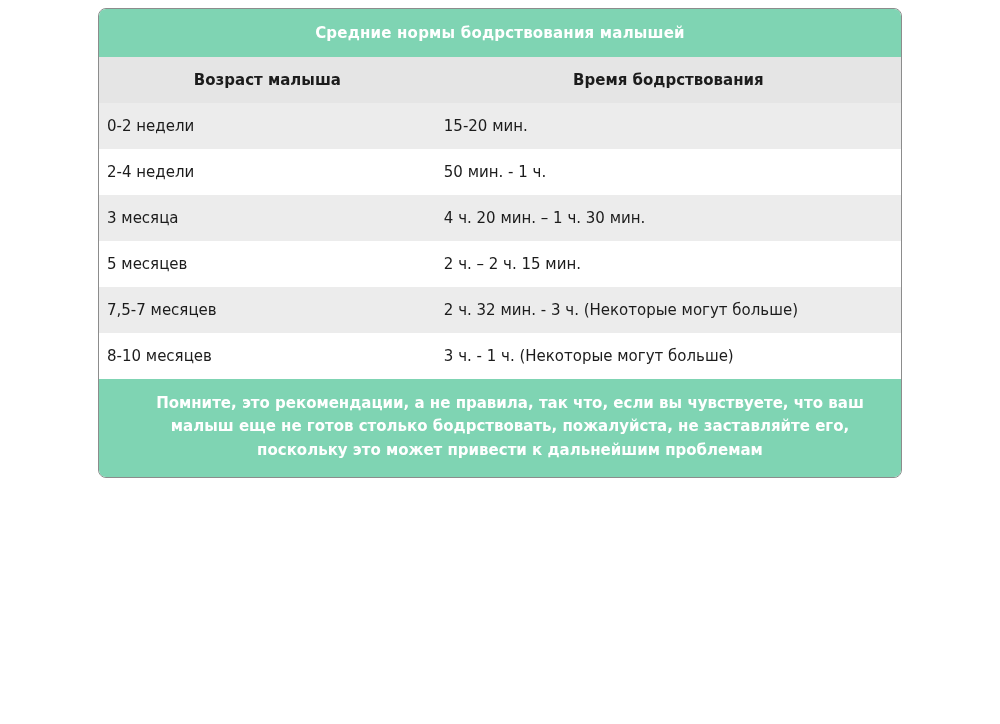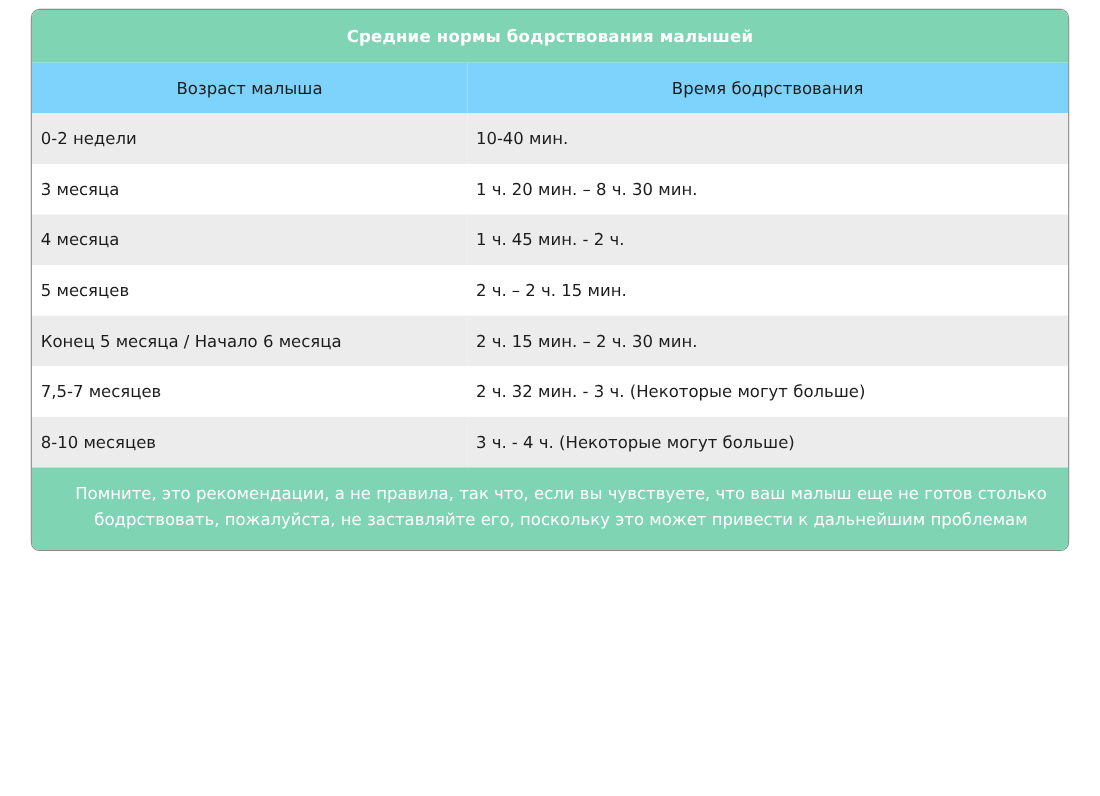--- a/index.html
+++ b/index.html
@@ -5,21 +5,21 @@
   :root{
     --accent:#7fd4b3;
     --row-alt:#ececec;
     --text:#1c1c1c;
     --border:#8c8c8c;
   }
   *{box-sizing:border-box;margin:0;padding:0;}
   html,body{width:1000px;height:724px;background:#ffffff;
     font-family:"DejaVu Sans","Liberation Sans",sans-serif;}
   .card{
-    width:944px;
+    width:804px;
     margin:8px auto;
     border:1px solid var(--border);
     border-radius:8px;
     overflow:hidden;
     background:#ffffff;
   }
   .title-bar{
     background:var(--accent);
     color:#ffffff;
     font-weight:bold;
@@ -29,37 +29,37 @@
     letter-spacing:.2px;
   }
   table{
     width:100%;
     border-collapse:collapse;
     table-layout:fixed;
     color:var(--text);
     font-size:15px;
   }
   th{
-    font-weight:normal;
+    font-weight:bold;
     padding:14px 8px;
     text-align:center;
-    background:#7dd3fc;
+    background:#e5e5e5;
   }
   col.age{width:42%;}
   col.time{width:58%;}
   td{
     padding:14px 8px;
     text-align:left;
   }
   tbody tr:nth-child(odd){background:var(--row-alt);}
   tbody tr:nth-child(even){background:#ffffff;}
   .footer-note{
     background:var(--accent);
     color:#ffffff;
-    font-weight:normal;
+    font-weight:bold;
     font-size:15px;
     text-align:center;
     line-height:1.55;
     padding:13px 14px 15px 34px;
   }
 </style>
 </head>
 <body>
 
 <div class="card">
@@ -73,44 +73,40 @@
     </colgroup>
     <thead>
       <tr>
         <th>Возраст малыша</th>
         <th>Время бодрствования</th>
       </tr>
     </thead>
     <tbody>
         <tr>
           <td>0-2 недели</td>
-          <td>10-40 мин.</td>
+          <td>15-20 мин.</td>
+        </tr>
+        <tr>
+          <td>2-4 недели</td>
+          <td>50 мин. - 1 ч.</td>
         </tr>
         <tr>
           <td>3 месяца</td>
-          <td>1 ч. 20 мин. – 8 ч. 30 мин.</td>
-        </tr>
-        <tr>
-          <td>4 месяца</td>
-          <td>1 ч. 45 мин. - 2 ч.</td>
+          <td>4 ч. 20 мин. – 1 ч. 30 мин.</td>
         </tr>
         <tr>
           <td>5 месяцев</td>
           <td>2 ч. – 2 ч. 15 мин.</td>
-        </tr>
-        <tr>
-          <td>Конец 5 месяца / Начало 6 месяца</td>
-          <td>2 ч. 15 мин. – 2 ч. 30 мин.</td>
         </tr>
         <tr>
           <td>7,5-7 месяцев</td>
           <td>2 ч. 32 мин. - 3 ч. (Некоторые могут больше)</td>
         </tr>
         <tr>
           <td>8-10 месяцев</td>
-          <td>3 ч. - 4 ч. (Некоторые могут больше)</td>
+          <td>3 ч. - 1 ч. (Некоторые могут больше)</td>
         </tr>
       </tbody>
   </table>
 
   <div class="footer-note">Помните, это рекомендации, а не правила, так что, если вы чувствуете, что ваш малыш еще не готов столько бодрствовать, пожалуйста, не заставляйте его, поскольку это может привести к дальнейшим проблемам</div>
 
 </div>
 
 </body></html>

